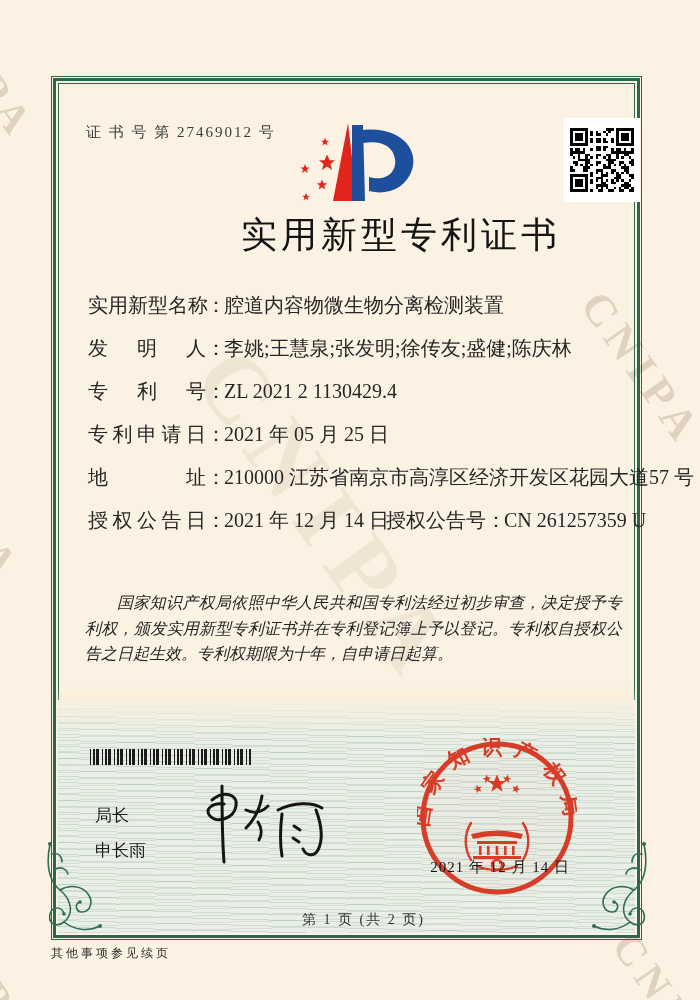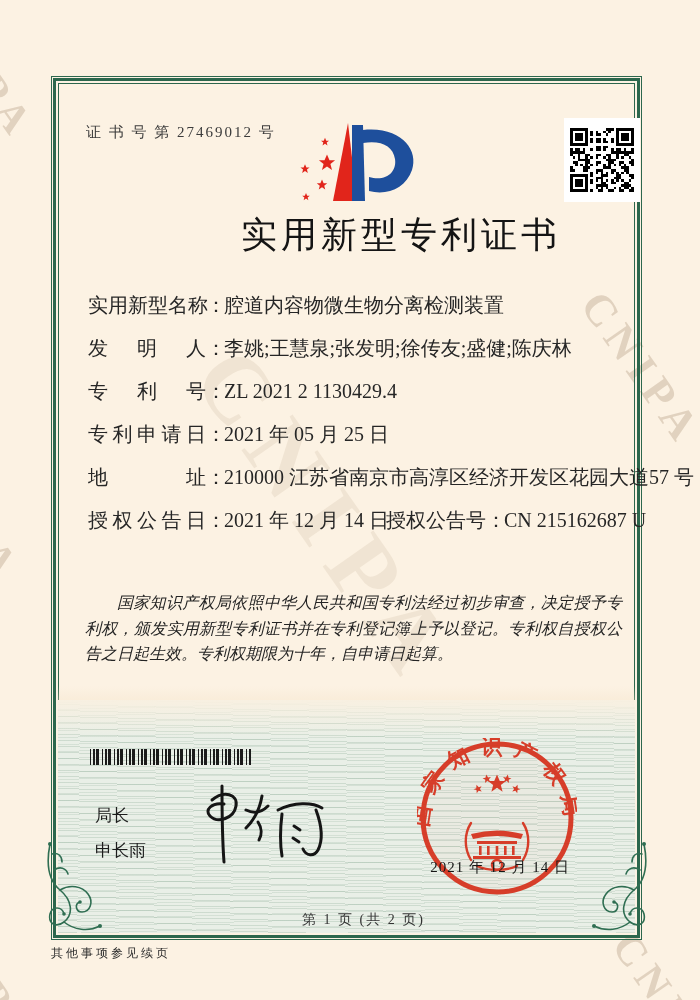--- a/index.html
+++ b/index.html
@@ -373,21 +373,21 @@
     <span class="flabel">专利号</span><span class="fcolon">：</span><span>ZL 2021 2 1130429.4</span>
   </div>
   <div class="frow">
     <span class="flabel">专利申请日</span><span class="fcolon">：</span><span>2021 年 05 月 25 日</span>
   </div>
   <div class="frow">
     <span class="flabel">地址</span><span class="fcolon">：</span><span>210000 江苏省南京市高淳区经济开发区花园大道57 号</span>
   </div>
   <div class="frow">
     <span class="flabel">授权公告日</span><span class="fcolon">：</span><span>2021 年 12 月 14 日</span>
-    <span class="pair2"><span>授权公告号</span><span class="fcolon">：</span><span>CN 215162687 U</span></span>
+    <span class="pair2"><span>授权公告号</span><span class="fcolon">：</span><span>CN 261257359 U</span></span>
   </div>
 </div>
 
 <div class="paras">
   <p>国家知识产权局依照中华人民共和国专利法经过初步审查，决定授予专利权，颁发实用新型专利证书并在专利登记簿上予以登记。专利权自授权公告之日起生效。专利权期限为十年，自申请日起算。</p>
 </div>
 
 <div class="barcode">
   <svg id="bc-svg" width="162" height="16" viewBox="0 0 162 16" shape-rendering="crispEdges">
       <rect x="0" y="0" width="1" height="16" fill="#1b1b1b"></rect>

